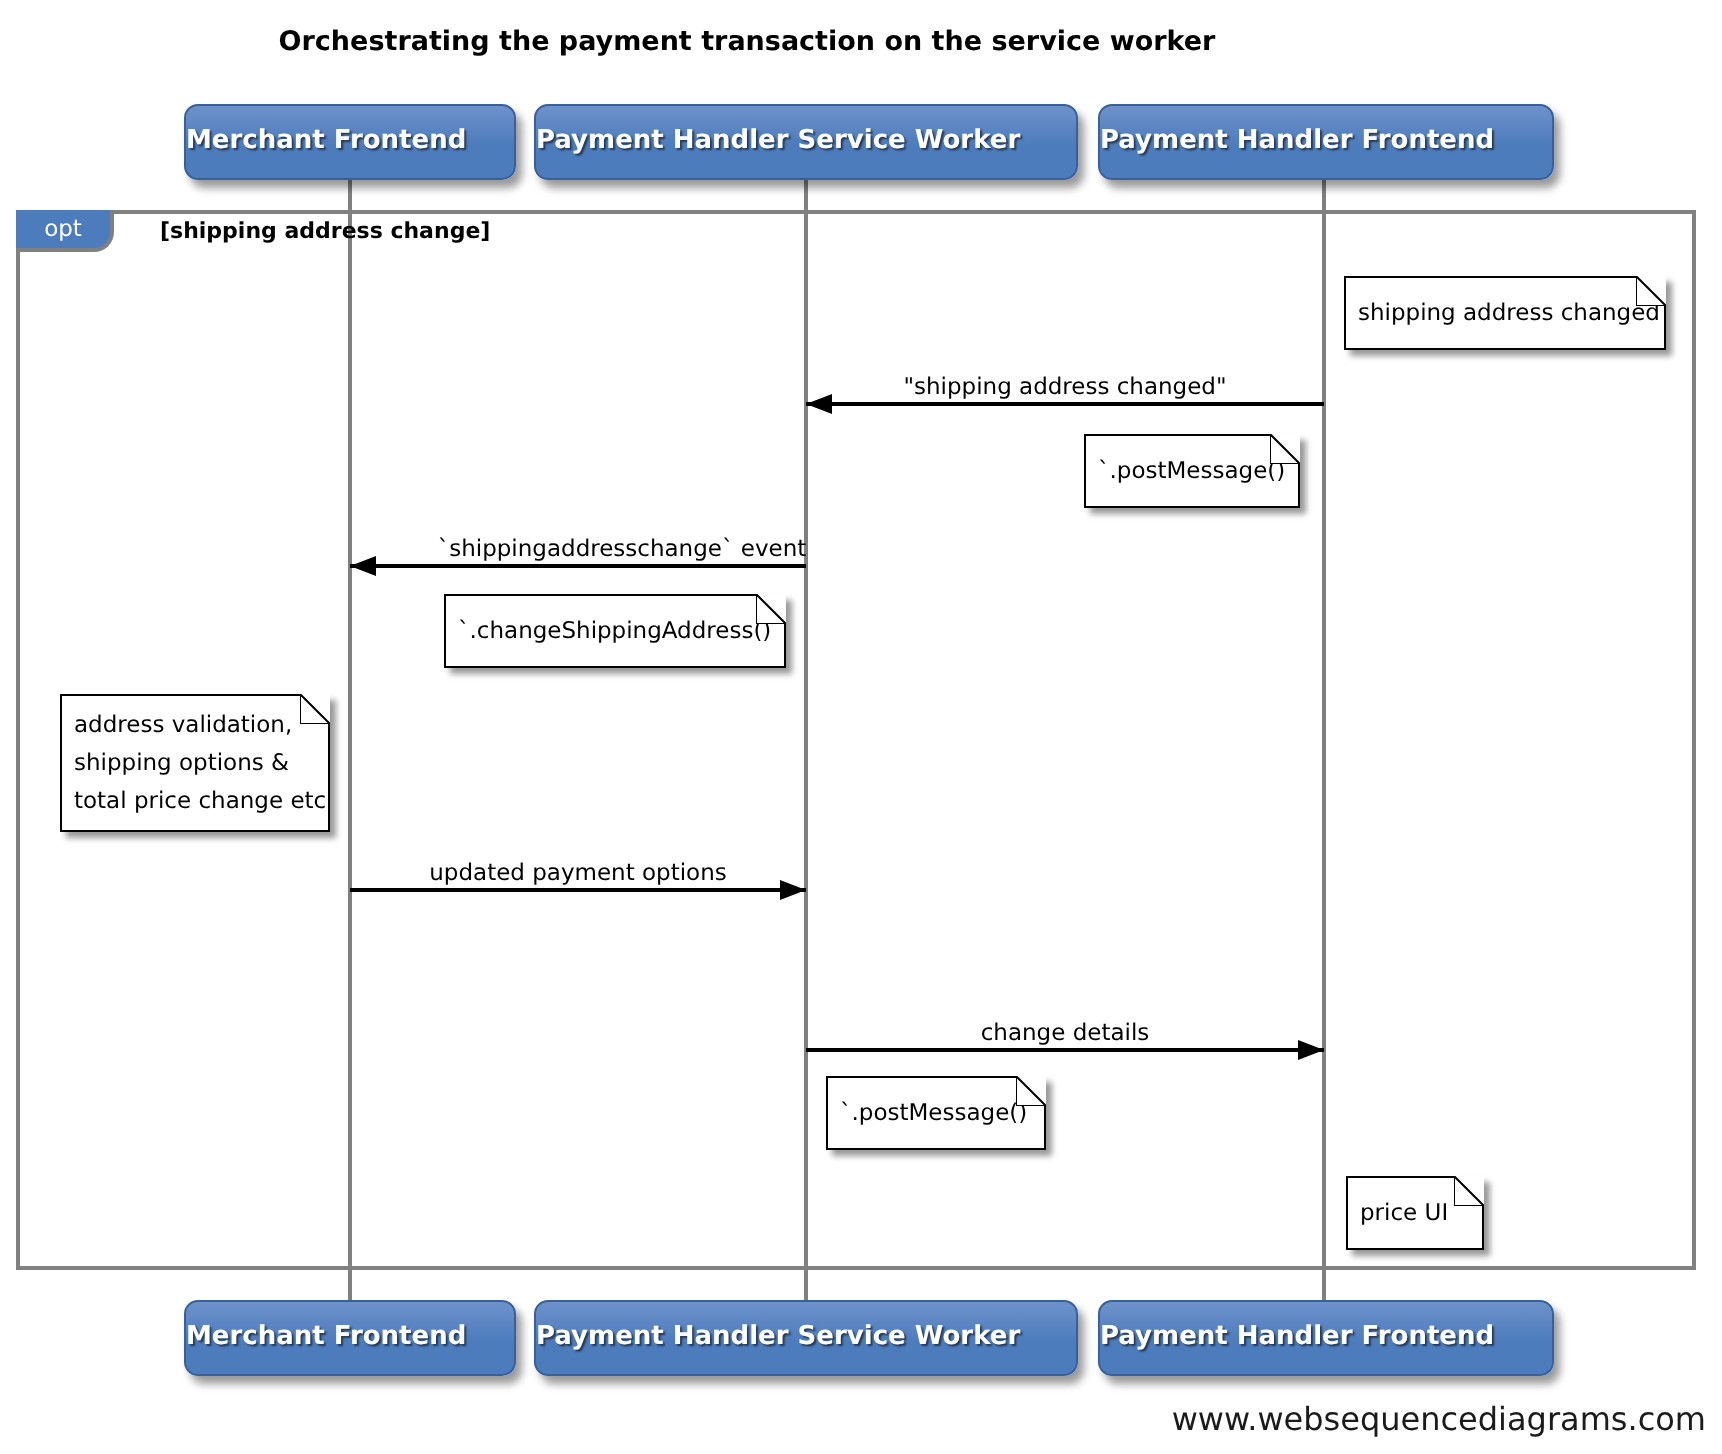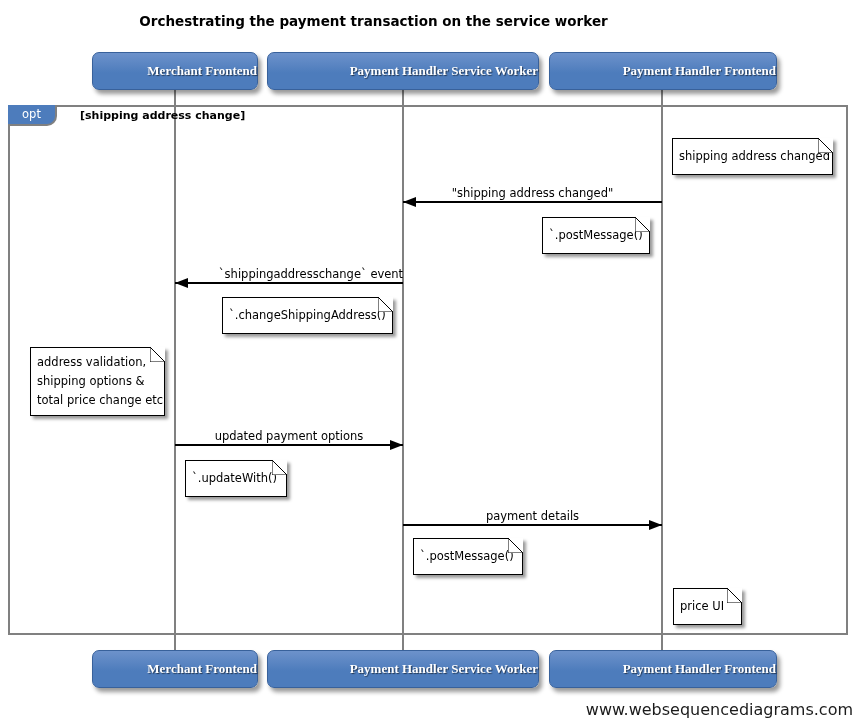--- a/index.html
+++ b/index.html
@@ -14,24 +14,23 @@
   }
   .lifeline {
     position:absolute; width:2px; top:90px; height:561px;
     background:var(--lifeline,#808080);
   }
   .actor {
     position:absolute; height:38px; box-sizing:border-box;
     background:linear-gradient(180deg, var(--actor_fill_light,#6d92cb) 0%, var(--actor_fill,#4d7cbc) 55%, var(--actor_fill,#4d7cbc) 100%);
     border:1px solid var(--actor_border,#38619b); border-radius:7px;
     box-shadow:3px 4px 4px rgba(0,0,0,0.40);
-    color:#fff; font-weight:bold; font-size:13px; text-align:right; line-height:36px;
+    color:#fff; font-weight:bold; font-size:13px; text-align:left; line-height:36px;
     text-shadow:1px 1px 1px rgba(0,0,0,0.55);
     white-space:nowrap;
-    font-family:Liberation Serif, serif;
   }
   .frame {
     position:absolute; left:8px; top:105px; width:840px; height:530px;
     box-sizing:border-box; border:2px solid var(--frame_border,#808080);
   }
   .frame-tab {
     position:absolute; left:8px; top:105px; width:49px; height:21px;
     box-sizing:border-box; background:var(--tab_fill,#4d7cbc);
     border-right:2px solid var(--frame_border,#808080);
     border-bottom:2px solid var(--frame_border,#808080);
@@ -100,21 +99,21 @@
   <div class="msg-label" style="left:175px;top:267px;width:272px">`shippingaddresschange` event</div>
   <div class="arrow" style="left:175px;top:282px;width:228px">
     <div class="head left"></div>
   </div>
 
   <div class="msg-label" style="left:175px;top:429px;width:228px">updated payment options</div>
   <div class="arrow" style="left:175px;top:444px;width:228px">
     <div class="head right"></div>
   </div>
 
-  <div class="msg-label" style="left:403px;top:509px;width:259px">payment details</div>
+  <div class="msg-label" style="left:403px;top:509px;width:259px">change details</div>
   <div class="arrow" style="left:403px;top:524px;width:259px">
     <div class="head right"></div>
   </div>
 
   <div class="note" style="left:672px;top:138px;width:161px">
     <span>shipping address changed</span>
     <svg class="fold" viewBox="0 0 15 15">
       <polygon points="0,0 15,0 15,15" fill="#ffffff"></polygon>
       <polygon points="0,0 15,15 0,15" fill="#ffffff" stroke="#000000" stroke-width="1"></polygon>
     </svg>
@@ -139,27 +138,20 @@
   </div>
 
   <div class="note" style="left:222px;top:297px;width:171px">
     <span>`.changeShippingAddress()`</span>
     <svg class="fold" viewBox="0 0 15 15">
       <polygon points="0,0 15,0 15,15" fill="#ffffff"></polygon>
       <polygon points="0,0 15,15 0,15" fill="#ffffff" stroke="#000000" stroke-width="1"></polygon>
     </svg>
   </div>
 
-  <div class="note" style="left:185px;top:460px;width:102px">
-    <span>`.updateWith()`</span>
-    <svg class="fold" viewBox="0 0 15 15">
-      <polygon points="0,0 15,0 15,15" fill="#ffffff"></polygon>
-      <polygon points="0,0 15,15 0,15" fill="#ffffff" stroke="#000000" stroke-width="1"></polygon>
-    </svg>
-  </div>
 
   <div class="note" style="left:413px;top:538px;width:110px">
     <span>`.postMessage()`</span>
     <svg class="fold" viewBox="0 0 15 15">
       <polygon points="0,0 15,0 15,15" fill="#ffffff"></polygon>
       <polygon points="0,0 15,15 0,15" fill="#ffffff" stroke="#000000" stroke-width="1"></polygon>
     </svg>
   </div>
 
   <div class="note" style="left:673px;top:588px;width:69px">

